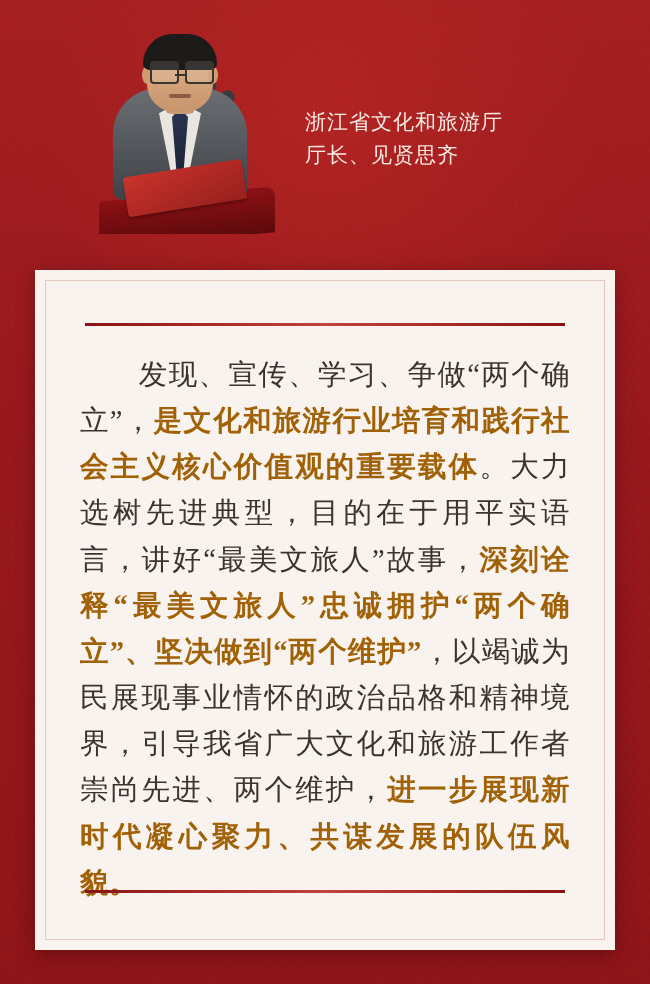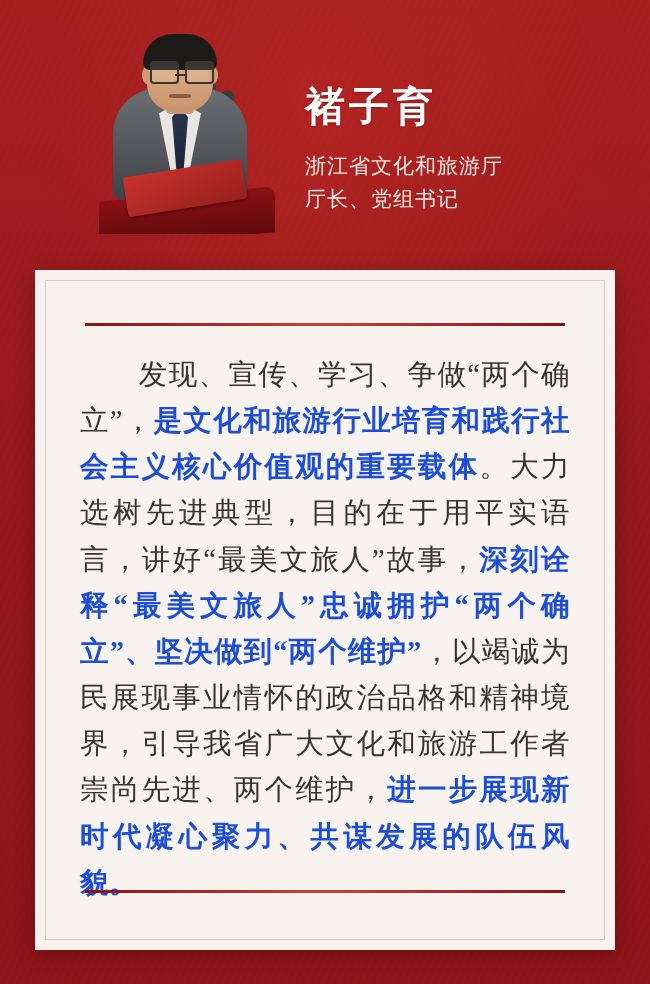--- a/index.html
+++ b/index.html
@@ -246,21 +246,21 @@
     line-height: 1.62;
     color: #3a3330;
     text-align: justify;
     letter-spacing: 0.5px;
   }
   .quote-body .indent {
     display: inline-block;
     width: 58px;
   }
   .hl {
-    color: #1d4ed8;
+    color: #a16207;
     font-weight: bold;
   }
   .rule-bottom-wrap {
     position: absolute;
     left: 0;
     right: 0;
     bottom: 46px;
   }
 </style>
 </head>
@@ -286,24 +286,23 @@
       <div class="p-hair"></div>
       <div class="p-glass-l"></div>
       <div class="p-glass-r"></div>
       <div class="p-glass-bridge"></div>
       <div class="p-mouth"></div>
       <div class="p-folder"></div>
     </div>
   </div>
 
   <div class="name-block">
-    <div class="speaker-name">褚子育</div>
     <div class="speaker-title">
       <div>浙江省文化和旅游厅</div>
-      <div>厅长、党组书记</div>
+      <div>厅长、见贤思齐</div>
     </div>
   </div>
 
 </div>
 
 <div class="card">
   <div class="card-inner">
     <div class="rule top"></div>
     <div class="quote-body">
       <span class="indent"></span><span id="quote-slot"><span>发现、宣传、学习、争做“两个确立”，</span><span class="hl">是文化和旅游行业培育和践行社会主义核心价值观的重要载体</span><span>。大力选树先进典型，目的在于用平实语言，讲好“最美文旅人”故事，</span><span class="hl">深刻诠释“最美文旅人”忠诚拥护“两个确立”、坚决做到“两个维护”</span><span>，以竭诚为民展现事业情怀的政治品格和精神境界，引导我省广大文化和旅游工作者崇尚先进、两个维护，</span><span class="hl">进一步展现新时代凝心聚力、共谋发展的队伍风貌。</span></span>

